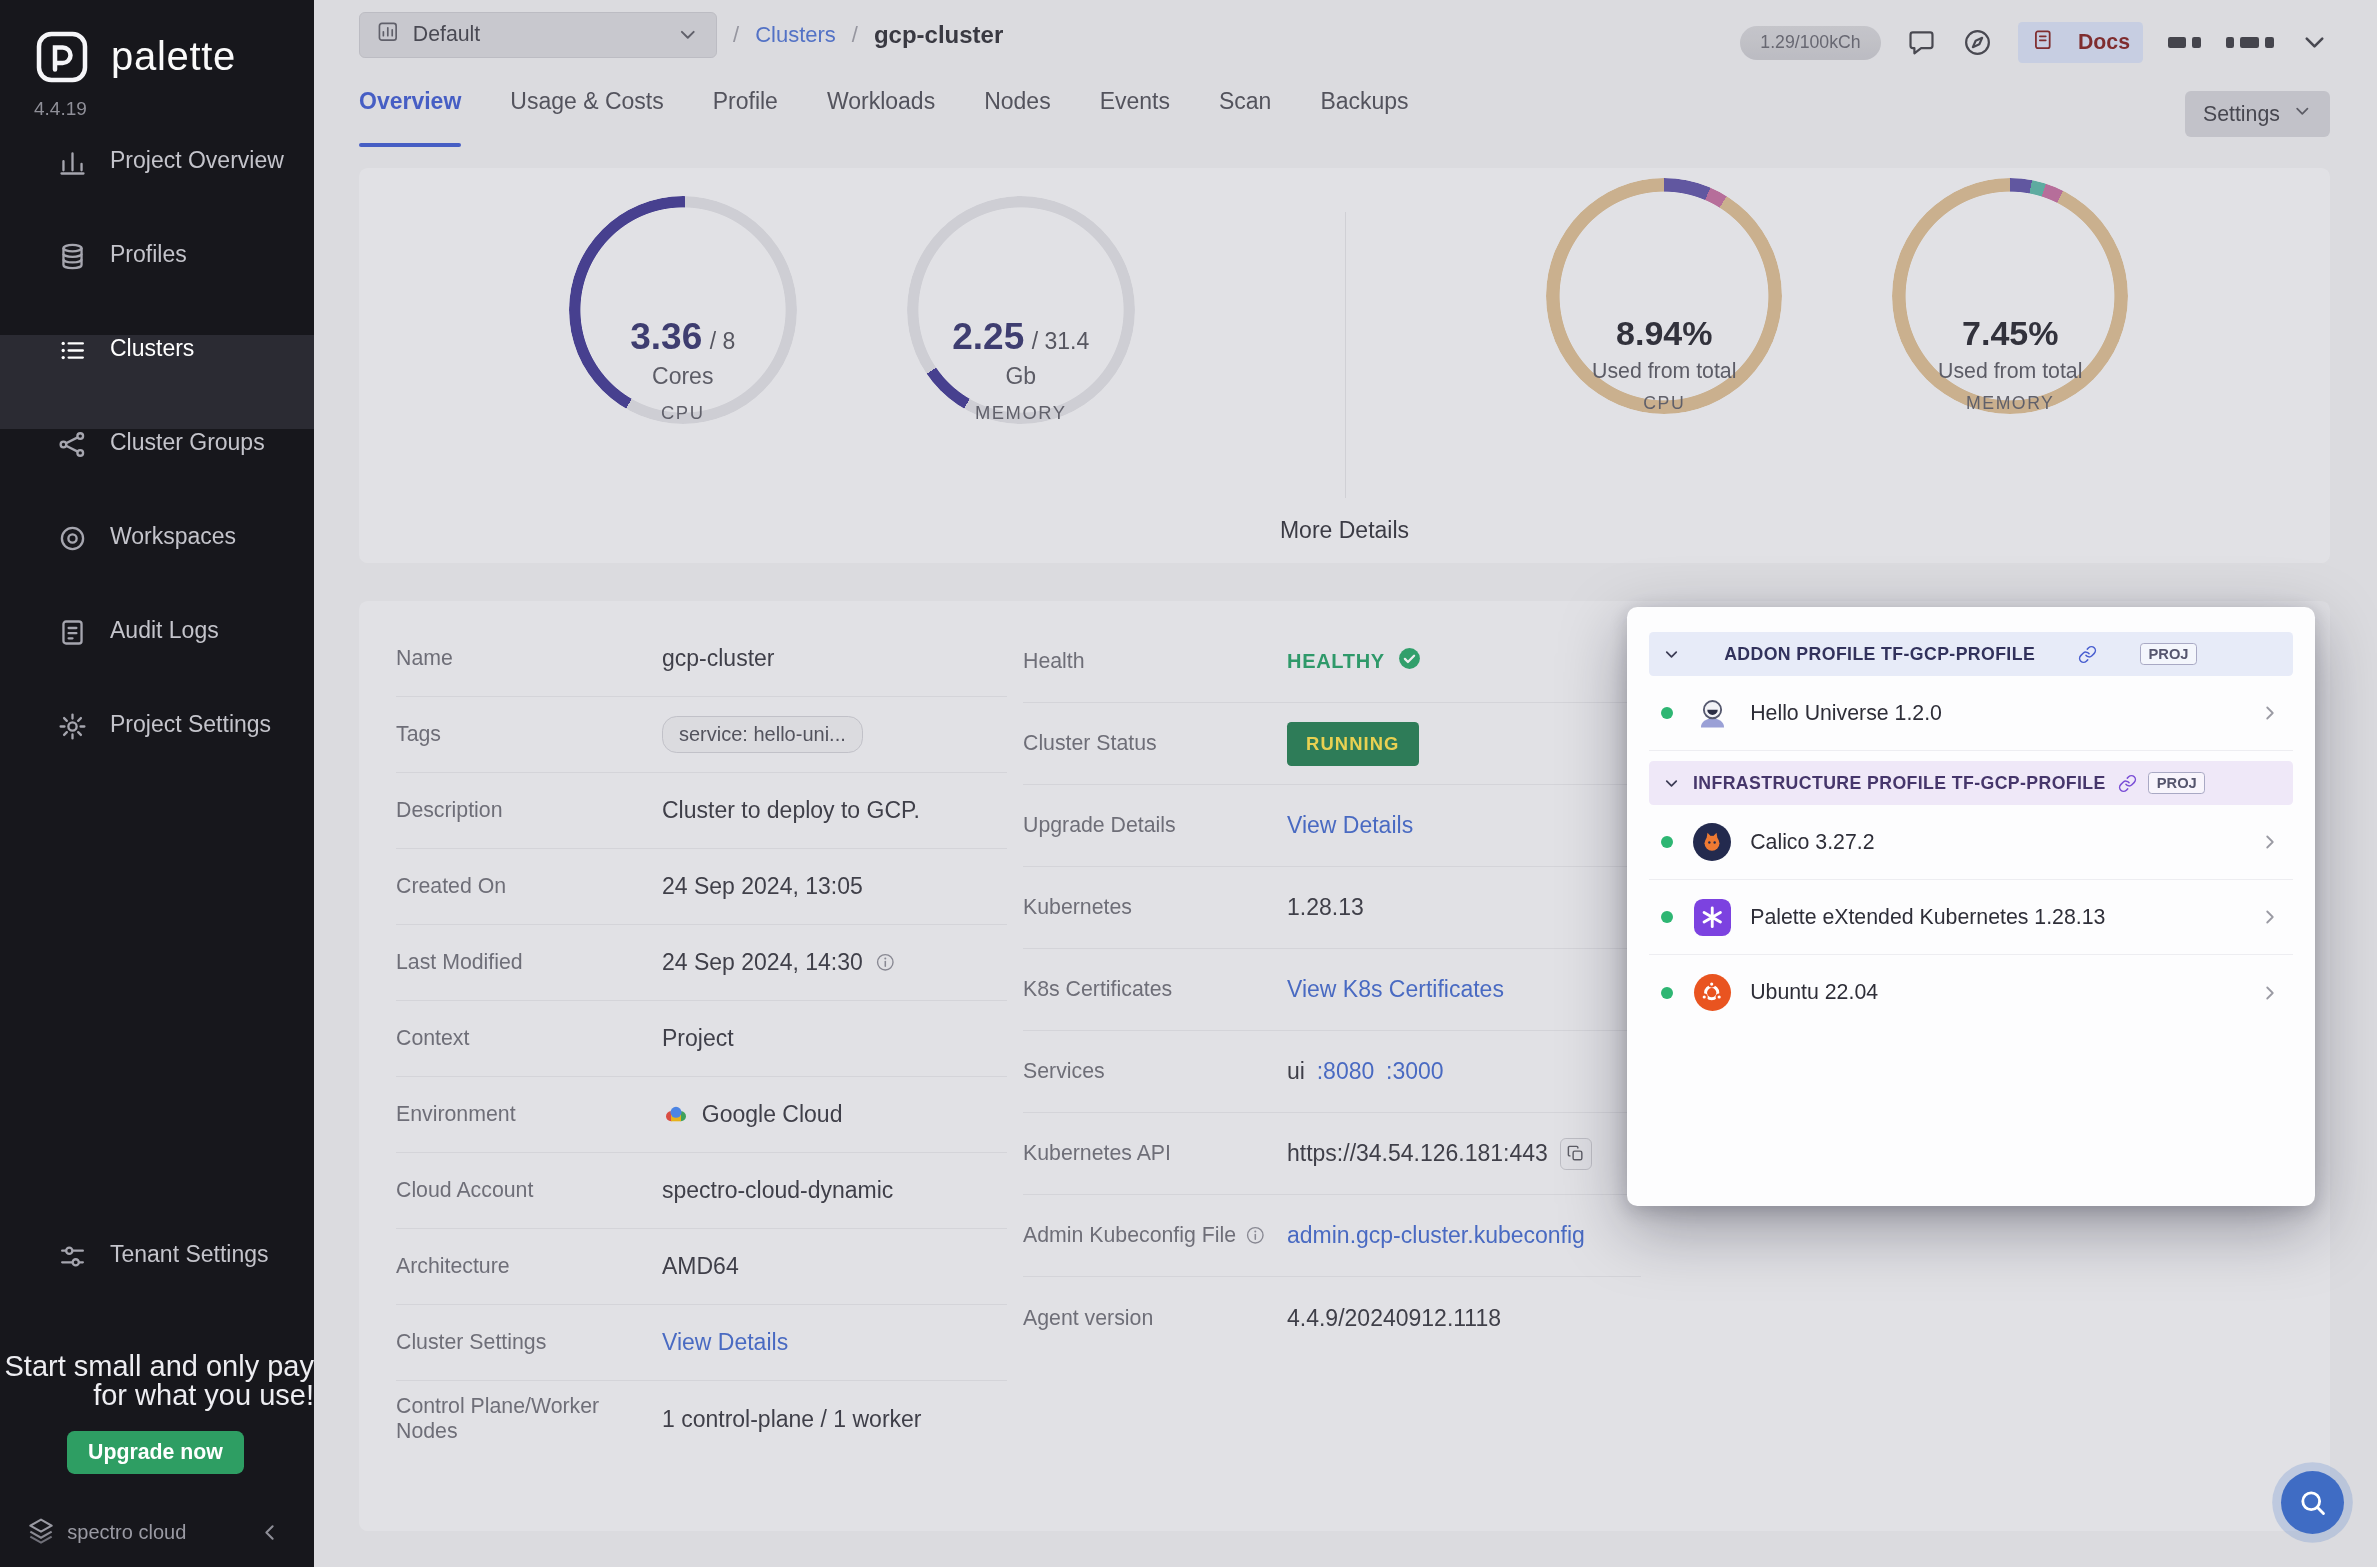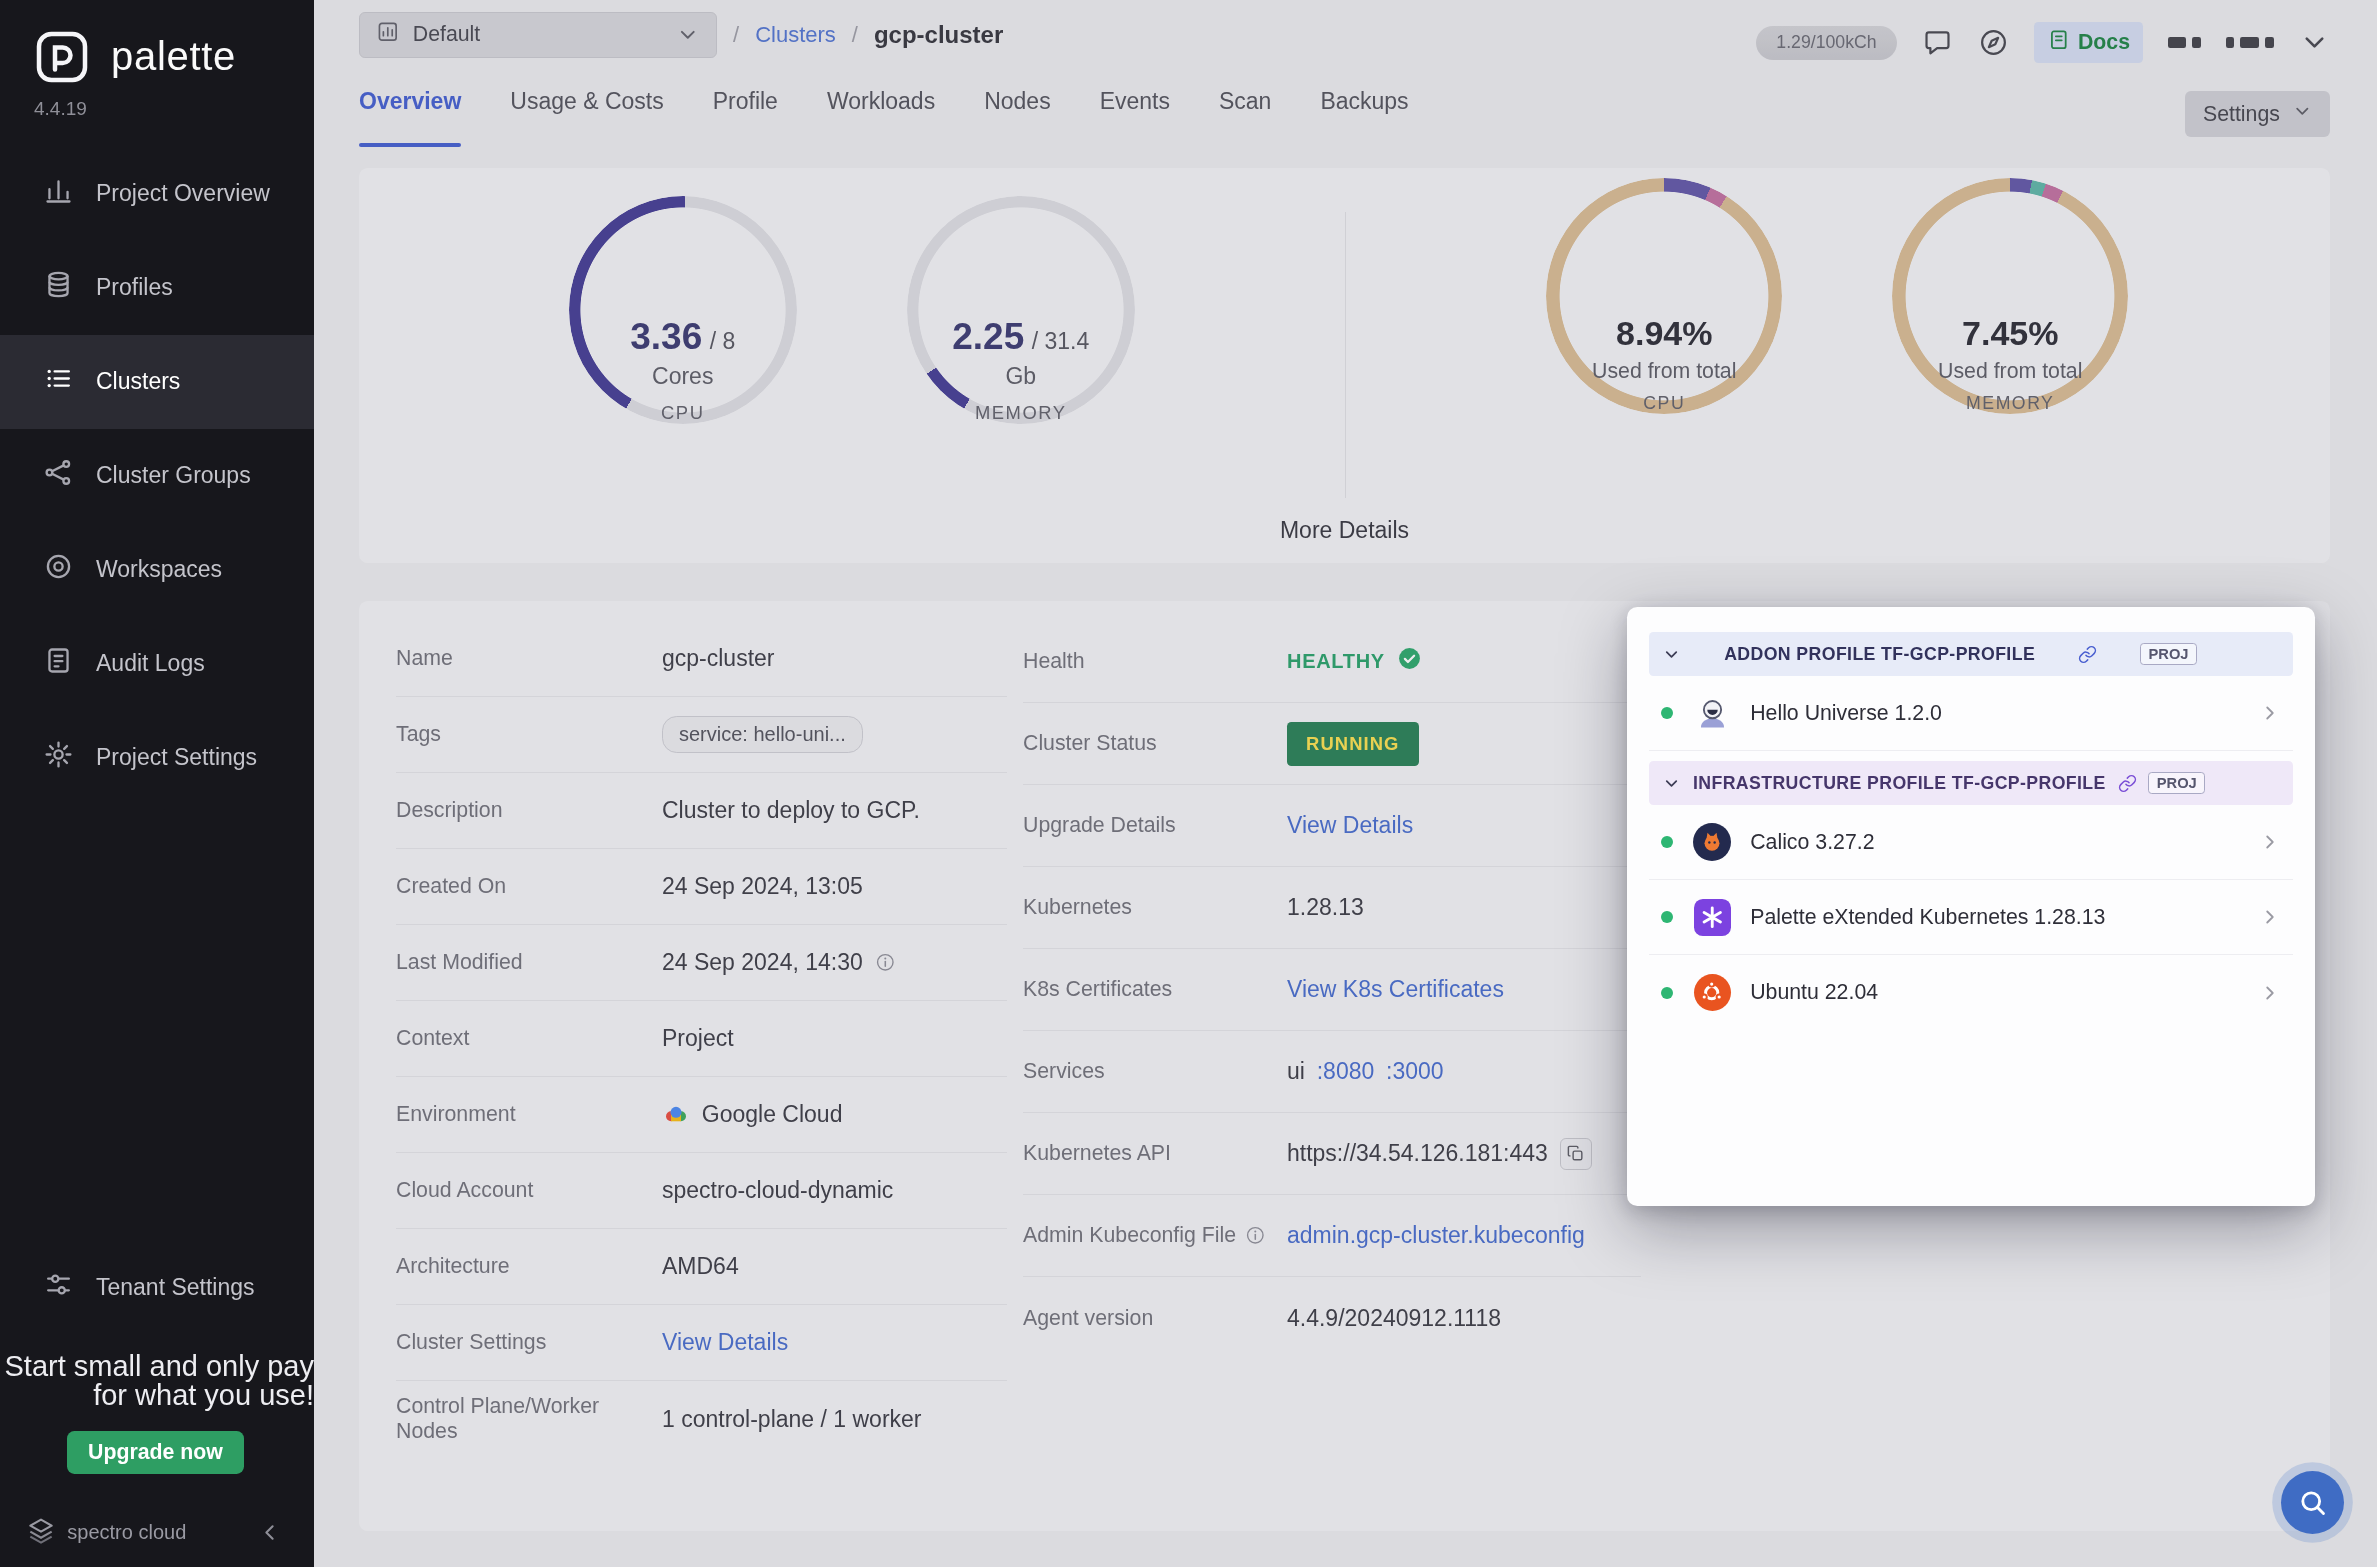--- a/index.html
+++ b/index.html
@@ -7,21 +7,21 @@
     font-family:"Liberation Sans","DejaVu Sans",sans-serif;}
   .app{position:relative;display:flex;width:2377px;height:1568px;}
 
   
   .sidebar{position:relative;width:314px;flex-shrink:0;background:#17171c;color:#c4c4cb;}
   .brand-row{display:flex;align-items:center;gap:19px;padding:26.5px 0 0 32px;}
   .brand-row svg{width:60px;height:60px;display:block;}
   .brand{font-size:40px;color:#fafafa;font-weight:500;letter-spacing:0.7px;}
   .version{color:#8f8f98;font-size:19px;padding:11.8px 0 0 34px;}
   .menu{margin-top:26.5px;}
-  .mitem{display:flex;align-items:center;gap:22px;height:94px;padding-left:43px;
+  .mitem{display:flex;gap:22px;height:94px;padding-left:57px;
     color:#c4c4cb;font-size:23px;cursor:pointer;}
   .mitem svg{width:31px;height:31px;color:#a6a6af;flex-shrink:0;}
   .mitem.active{background:#2b2b33;color:#fff;}
   .mitem.active svg{color:#fff;}
   .sidebar-bottom{position:absolute;left:0;right:0;top:1241px;bottom:0;}
   .promo{margin-top:17.7px;text-align:right;color:#ededf1;font-size:29px;line-height:29.4px;}
   .upgrade{display:block;margin:20.6px 0 0 67px;width:177px;height:43px;border:none;border-radius:7.4px;
     background:#2e9e63;color:#fff;font-size:21.3px;font-weight:700;cursor:pointer;
     font-family:inherit;}
   .sfooter{position:absolute;left:25px;right:32px;bottom:17.7px;display:flex;align-items:center;}
@@ -40,22 +40,22 @@
   .proj-select svg{width:23.6px;height:23.6px;color:#5a5a64;}
   .proj-select .chev{margin-left:auto;color:#8a8a94;display:flex;}
   .sep{color:#9a9aa3;font-size:22px;margin:0 16px;}
   .crumb-link{color:#4a6fd0;font-size:22px;cursor:pointer;text-decoration:none;}
   .crumb-current{color:#2c2c34;font-size:24px;font-weight:700;}
   .top-icons{position:absolute;top:25px;right:47px;height:35px;display:flex;align-items:center;gap:25px;}
   .usage-pill{height:34px;border-radius:17px;background:linear-gradient(#d2d2d6,#c7c7cc);
     padding:0 20.6px;display:flex;align-items:center;font-size:17.7px;color:#63636d;cursor:pointer;}
   .icon-btn{display:flex;cursor:pointer;color:#3e3e46;background:none;border:none;}
   .icon-btn svg{width:31px;height:31px;}
-  .docs-chip{display:flex;align-items:center;gap:7px;background:#d4ddf2;border-radius:4.4px;
-    padding:5.9px 13.2px;color:#15803d;font-size:21.3px;font-weight:700;cursor:pointer;}
+  .docs-chip{display:flex;align-items:center;gap:23px;background:#d4ddf2;border-radius:4.4px;
+    padding:5.9px 13.2px;color:#7f1d1d;font-size:21.3px;font-weight:700;cursor:pointer;}
   .docs-chip svg{width:23.6px;height:23.6px;}
   .bars{display:flex;align-items:center;gap:5.9px;cursor:pointer;}
   .bars i{display:block;background:#3a3a41;border-radius:2.2px;height:10.3px;}
   .tabs{position:absolute;left:45px;top:87px;display:flex;gap:49px;align-items:flex-start;}
   .tab{font-size:23px;line-height:28px;color:#4b4b54;padding-bottom:32px;position:relative;cursor:pointer;}
   .tab.active{color:#3b57cf;font-weight:700;}
   .tab.active::after{content:"";position:absolute;left:0;right:0;bottom:0;height:4.4px;border-radius:2.2px;background:#3b57cf;}
   .settings-btn{position:absolute;right:47px;top:91px;height:46px;background:#cfcfd4;border:none;border-radius:5.9px;
     display:flex;align-items:center;gap:11.8px;padding:0 17.7px;font-size:21.3px;color:#3c3c44;cursor:pointer;font-family:inherit;}
   .settings-btn svg{width:20.6px;height:20.6px;color:#55555e;}

